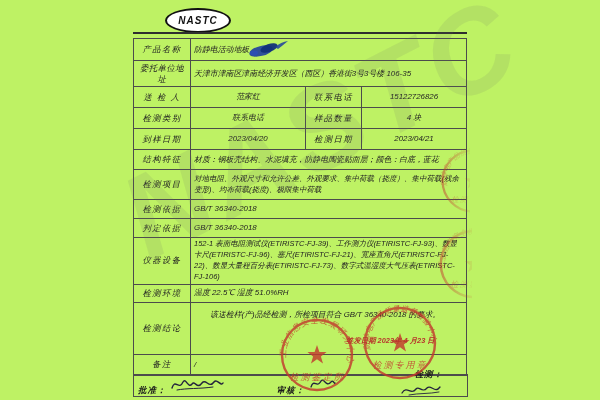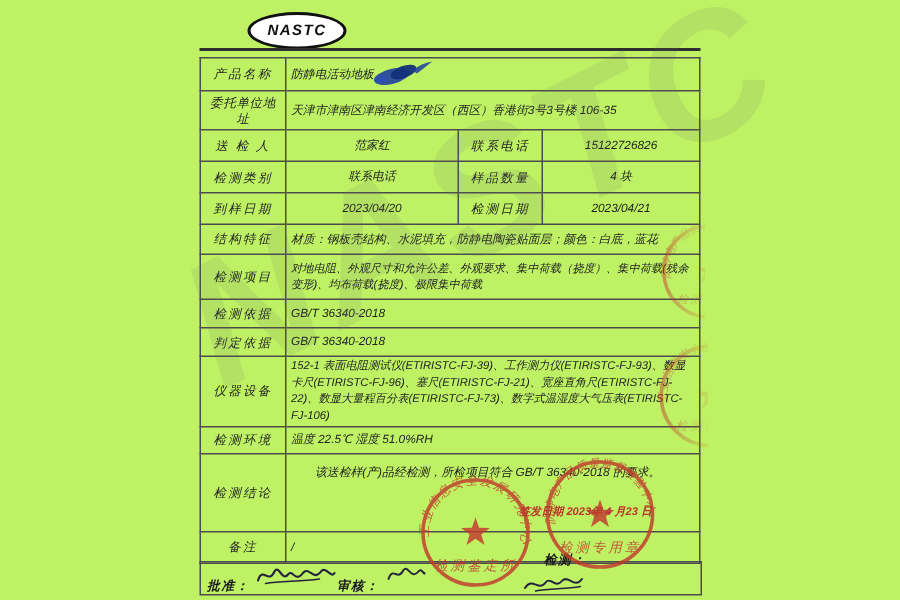--- a/index.html
+++ b/index.html
@@ -42,21 +42,21 @@
   .seal svg text{font-family:"Liberation Sans",sans-serif;}
   .seal-clip{position:absolute;overflow:hidden;z-index:7;opacity:0.6;
              -webkit-mask-image:linear-gradient(to right,rgba(0,0,0,0.9),rgba(0,0,0,0.15));
              mask-image:linear-gradient(to right,rgba(0,0,0,0.9),rgba(0,0,0,0.15));}
   .issue-date{position:absolute;left:346px;top:336px;z-index:8;font-size:7.4px;color:#b8382c;font-weight:bold;}
 
   
   .sig-box{position:absolute;left:133px;top:374px;width:333px;height:21px;border:1px solid #4c4c4c;
            display:flex;align-items:center;z-index:2;}
   .sig-box .sig-group{display:flex;align-items:flex-end;}
-  .sig-box .g1{margin-left:4px;} .sig-box .g2{} .sig-box .g3{margin-left:60px;flex-direction:column;}
+  .sig-box .g1{margin-left:4px;} .sig-box .g2{margin-left:52px;} .sig-box .g3{margin-left:60px;flex-direction:column;}
   .sig-label{font-size:8.5px;font-weight:bold;color:#1a1a1a;letter-spacing:1px;}
   .sig-ink{margin-left:2px;}
 </style>
 </head>
 <body>
 
 <div class="page">
 
   <div class="logo">
     <span>NASTC</span>

